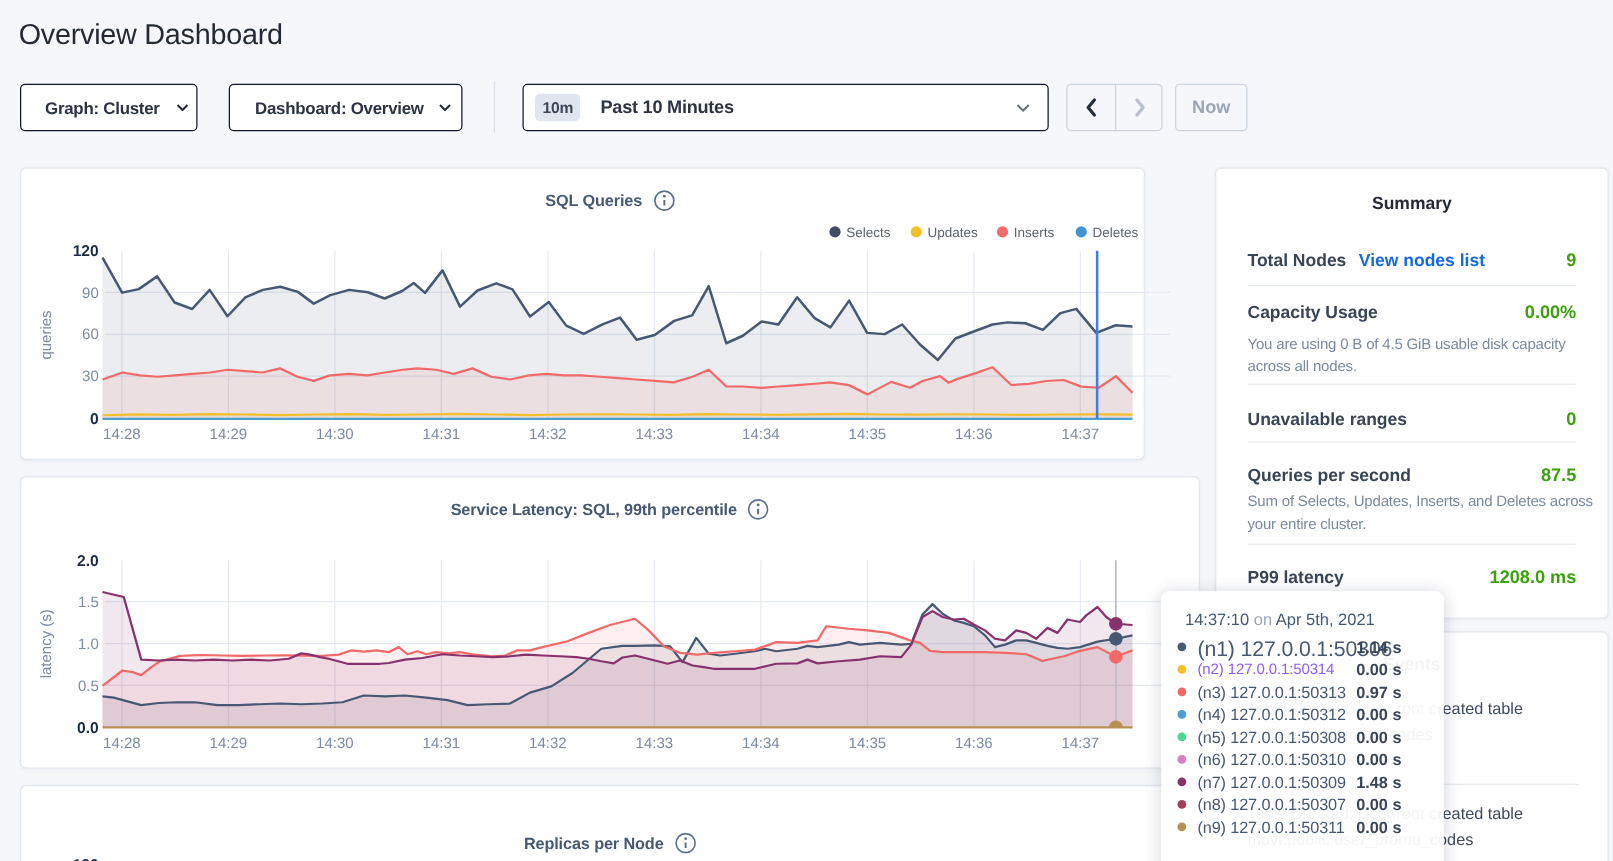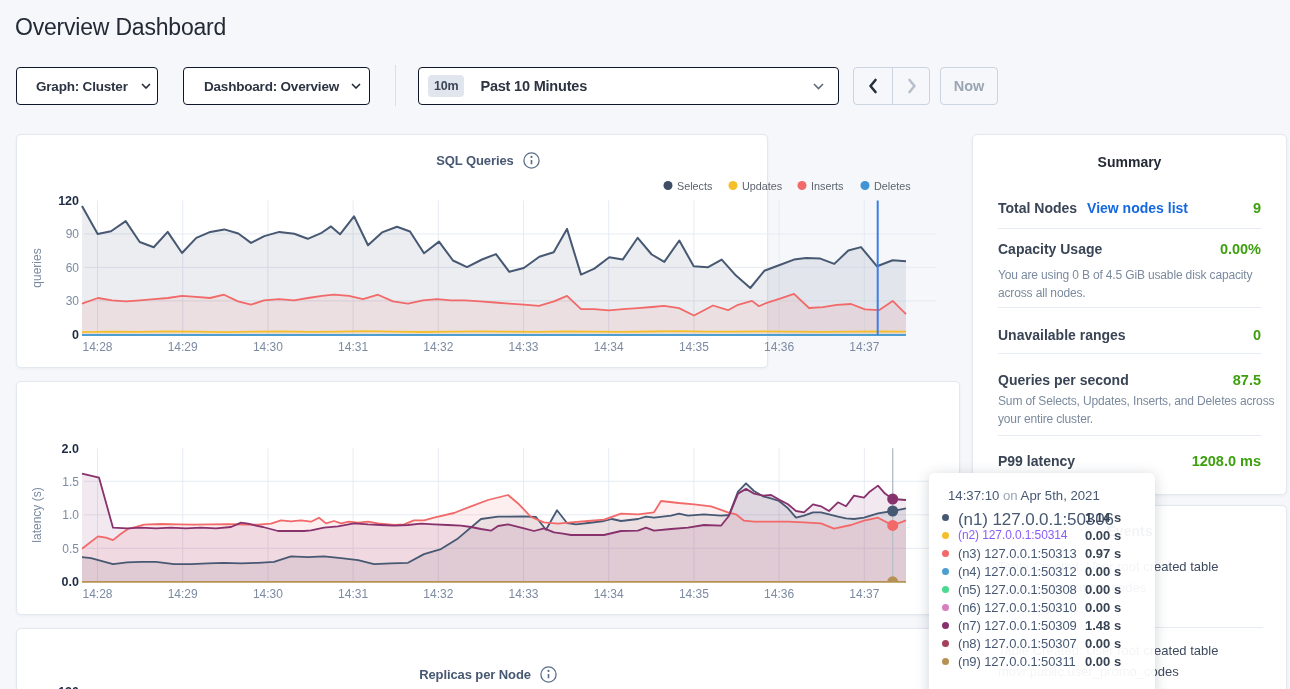--- a/index.html
+++ b/index.html
@@ -45,21 +45,21 @@
   <div class="abs" style="left:38px; top:0; width:1px; height:36px; background:#cbd4e0;"></div>
   <svg class="abs" style="left:12px; top:9px;" width="14" height="18" viewBox="0 0 14 18">
       <polyline points="9.5,3 4.5,9 9.5,15" fill="none" stroke="#242f3d" stroke-width="2.6" stroke-linecap="round" stroke-linejoin="round"></polyline>
     </svg>
   <svg class="abs" style="left:51px; top:9px;" width="14" height="18" viewBox="0 0 14 18">
       <polyline points="4.5,3 9.5,9 4.5,15" fill="none" stroke="#b7bfcc" stroke-width="2.6" stroke-linecap="round" stroke-linejoin="round"></polyline>
     </svg>
 </div>
 <div class="abs" style="left:940px; top:67px; width:58px; height:38px; border:1px solid #cbd4e0; border-radius:4px; display:flex; align-items:center; justify-content:center; font-size:14.5px; font-weight:700; color:#9ba5b4;">Now</div>
 
-<div class="panel" style="left:16px; top:133.5px; width:752px; height:234px;">
+<div class="panel" style="left:16px; top:133.5px; width:900px; height:234px;">
 <div class="ptitle" style="top:17px;">
       <span>SQL Queries</span>
       <svg width="17" height="17" viewBox="0 0 17 17">
         <circle cx="8.5" cy="8.5" r="7.6" fill="none" stroke="#5a6f8a" stroke-width="1.3"></circle>
         <line x1="8.5" y1="8" x2="8.5" y2="12.3" stroke="#5a6f8a" stroke-width="1.6"></line>
         <circle cx="8.5" cy="4.9" r="1.1" fill="#5a6f8a"></circle>
       </svg>
     </div>
 <svg width="942" height="232" viewBox="0 0 942 232">
 <circle cx="651" cy="50.5" r="4.5" fill="#3f4d66"></circle>
@@ -104,20 +104,28 @@
 <text x="506.5" y="216" text-anchor="middle" class="axl">14:33</text>
 <text x="591.7" y="216" text-anchor="middle" class="axl">14:34</text>
 <text x="676.9" y="216" text-anchor="middle" class="axl">14:35</text>
 <text x="762.1" y="216" text-anchor="middle" class="axl">14:36</text>
 <text x="847.3" y="216" text-anchor="middle" class="axl">14:37</text>
 <text x="24" y="133" text-anchor="middle" class="axl" transform="rotate(-90 24 133)" font-size="11.5">queries</text>
 </svg>
 </div>
 
 <div class="panel" style="left:16px; top:380.5px; width:944px; height:234px;">
+<div class="ptitle" style="top:17px;">
+      <span>Service Latency: SQL, 99th percentile</span>
+      <svg width="17" height="17" viewBox="0 0 17 17">
+        <circle cx="8.5" cy="8.5" r="7.6" fill="none" stroke="#5a6f8a" stroke-width="1.3"></circle>
+        <line x1="8.5" y1="8" x2="8.5" y2="12.3" stroke="#5a6f8a" stroke-width="1.6"></line>
+        <circle cx="8.5" cy="4.9" r="1.1" fill="#5a6f8a"></circle>
+      </svg>
+    </div>
 <svg width="942" height="232" viewBox="0 0 942 232">
 <line x1="80.5" y1="66.2" x2="80.5" y2="199.8" stroke="#e6ebf3" stroke-width="1"></line>
 <line x1="165.7" y1="66.2" x2="165.7" y2="199.8" stroke="#e6ebf3" stroke-width="1"></line>
 <line x1="250.9" y1="66.2" x2="250.9" y2="199.8" stroke="#e6ebf3" stroke-width="1"></line>
 <line x1="336.1" y1="66.2" x2="336.1" y2="199.8" stroke="#e6ebf3" stroke-width="1"></line>
 <line x1="421.3" y1="66.2" x2="421.3" y2="199.8" stroke="#e6ebf3" stroke-width="1"></line>
 <line x1="506.5" y1="66.2" x2="506.5" y2="199.8" stroke="#e6ebf3" stroke-width="1"></line>
 <line x1="591.7" y1="66.2" x2="591.7" y2="199.8" stroke="#e6ebf3" stroke-width="1"></line>
 <line x1="676.9" y1="66.2" x2="676.9" y2="199.8" stroke="#e6ebf3" stroke-width="1"></line>
 <line x1="762.1" y1="66.2" x2="762.1" y2="199.8" stroke="#e6ebf3" stroke-width="1"></line>

